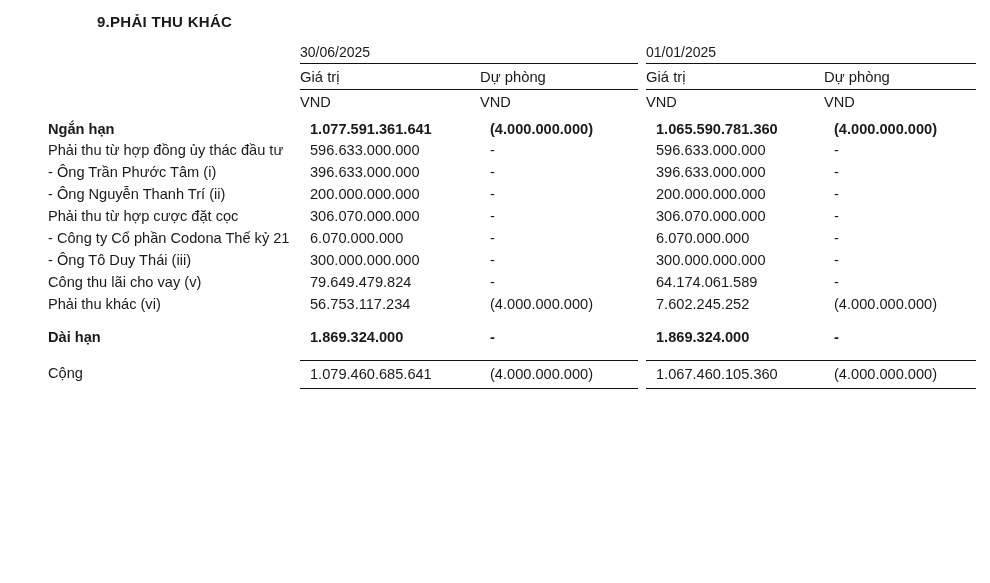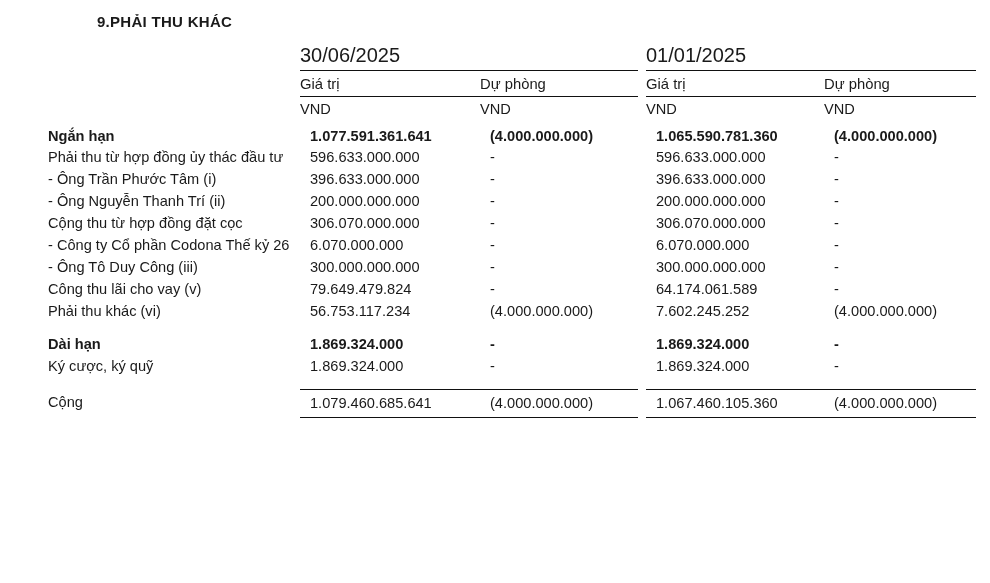--- a/index.html
+++ b/index.html
@@ -65,21 +65,21 @@
   col.c-val1   { width: 180px; }
   col.c-prov1  { width: 158px; }
   col.c-gap    { width: 8px;  }
   col.c-val2   { width: 178px; }
   col.c-prov2  { width: 152px; }
 
   
   .date-cell {
     text-align: center;
     font-weight: bold;
-    font-size: 20px;
+    font-size: 14px;
     padding-bottom: 3px !important;
   }
   .subhead-cell {
     text-align: right;
     font-weight: bold;
     font-size: 14.8px;
     padding: 5px 0 4px 0 !important;
   }
   .unit-cell {
     text-align: right;
@@ -194,37 +194,37 @@
         </tr>
         <tr class="ital">
           <td class="lbl">- Ông Nguyễn Thanh Trí (ii)</td>
           <td class="num">200.000.000.000</td>
           <td class="num">-</td>
           <td></td>
           <td class="num">200.000.000.000</td>
           <td class="num">-</td>
         </tr>
         <tr>
-          <td class="lbl">Cộng thu từ hợp đồng đặt cọc</td>
+          <td class="lbl">Phải thu từ hợp cược đặt cọc</td>
           <td class="num">306.070.000.000</td>
           <td class="num">-</td>
           <td></td>
           <td class="num">306.070.000.000</td>
           <td class="num">-</td>
         </tr>
         <tr class="ital">
-          <td class="lbl">- Công ty Cổ phần Codona Thế kỷ 26</td>
+          <td class="lbl">- Công ty Cổ phần Codona Thế kỷ 21</td>
           <td class="num">6.070.000.000</td>
           <td class="num">-</td>
           <td></td>
           <td class="num">6.070.000.000</td>
           <td class="num">-</td>
         </tr>
         <tr class="ital">
-          <td class="lbl">- Ông Tô Duy Công (iii)</td>
+          <td class="lbl">- Ông Tô Duy Thái (iii)</td>
           <td class="num">300.000.000.000</td>
           <td class="num">-</td>
           <td></td>
           <td class="num">300.000.000.000</td>
           <td class="num">-</td>
         </tr>
         <tr>
           <td class="lbl">Công thu lãi cho vay (v)</td>
           <td class="num">79.649.479.824</td>
           <td class="num">-</td>
@@ -249,28 +249,20 @@
           <td></td>
         </tr>
         <tr class="bold">
           <td class="lbl">Dài hạn</td>
           <td class="num">1.869.324.000</td>
           <td class="num">-</td>
           <td></td>
           <td class="num">1.869.324.000</td>
           <td class="num">-</td>
         </tr>
-        <tr>
-          <td class="lbl">Ký cược, ký quỹ</td>
-          <td class="num">1.869.324.000</td>
-          <td class="num">-</td>
-          <td></td>
-          <td class="num">1.869.324.000</td>
-          <td class="num">-</td>
-        </tr>
         <tr class="spacer-row">
           <td></td>
           <td></td>
           <td></td>
           <td></td>
           <td></td>
           <td></td>
         </tr>
         <tr class="total">
           <td class="lbl">Cộng</td>

